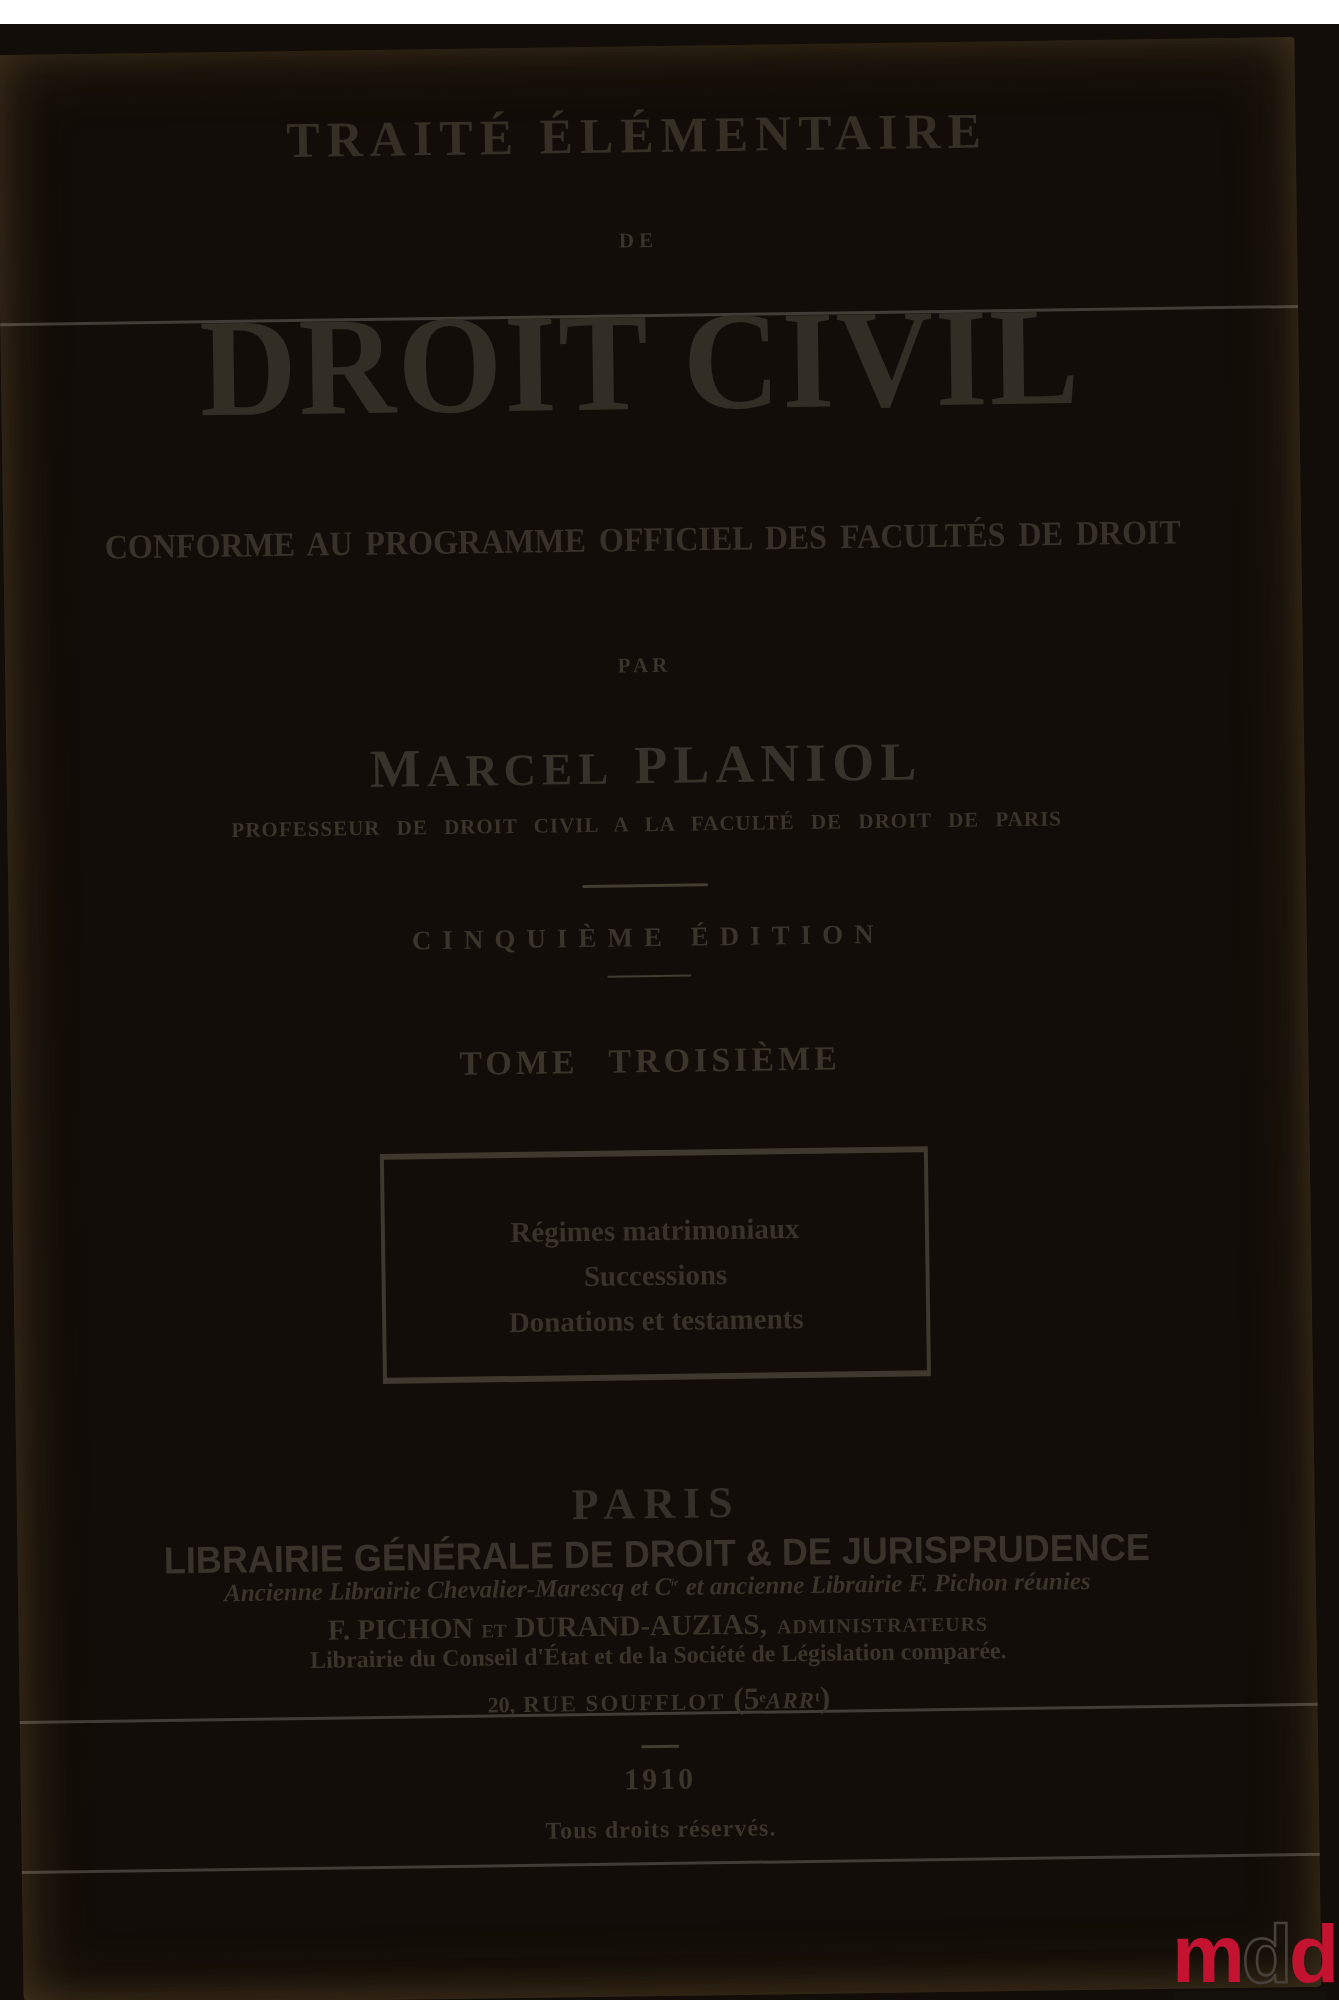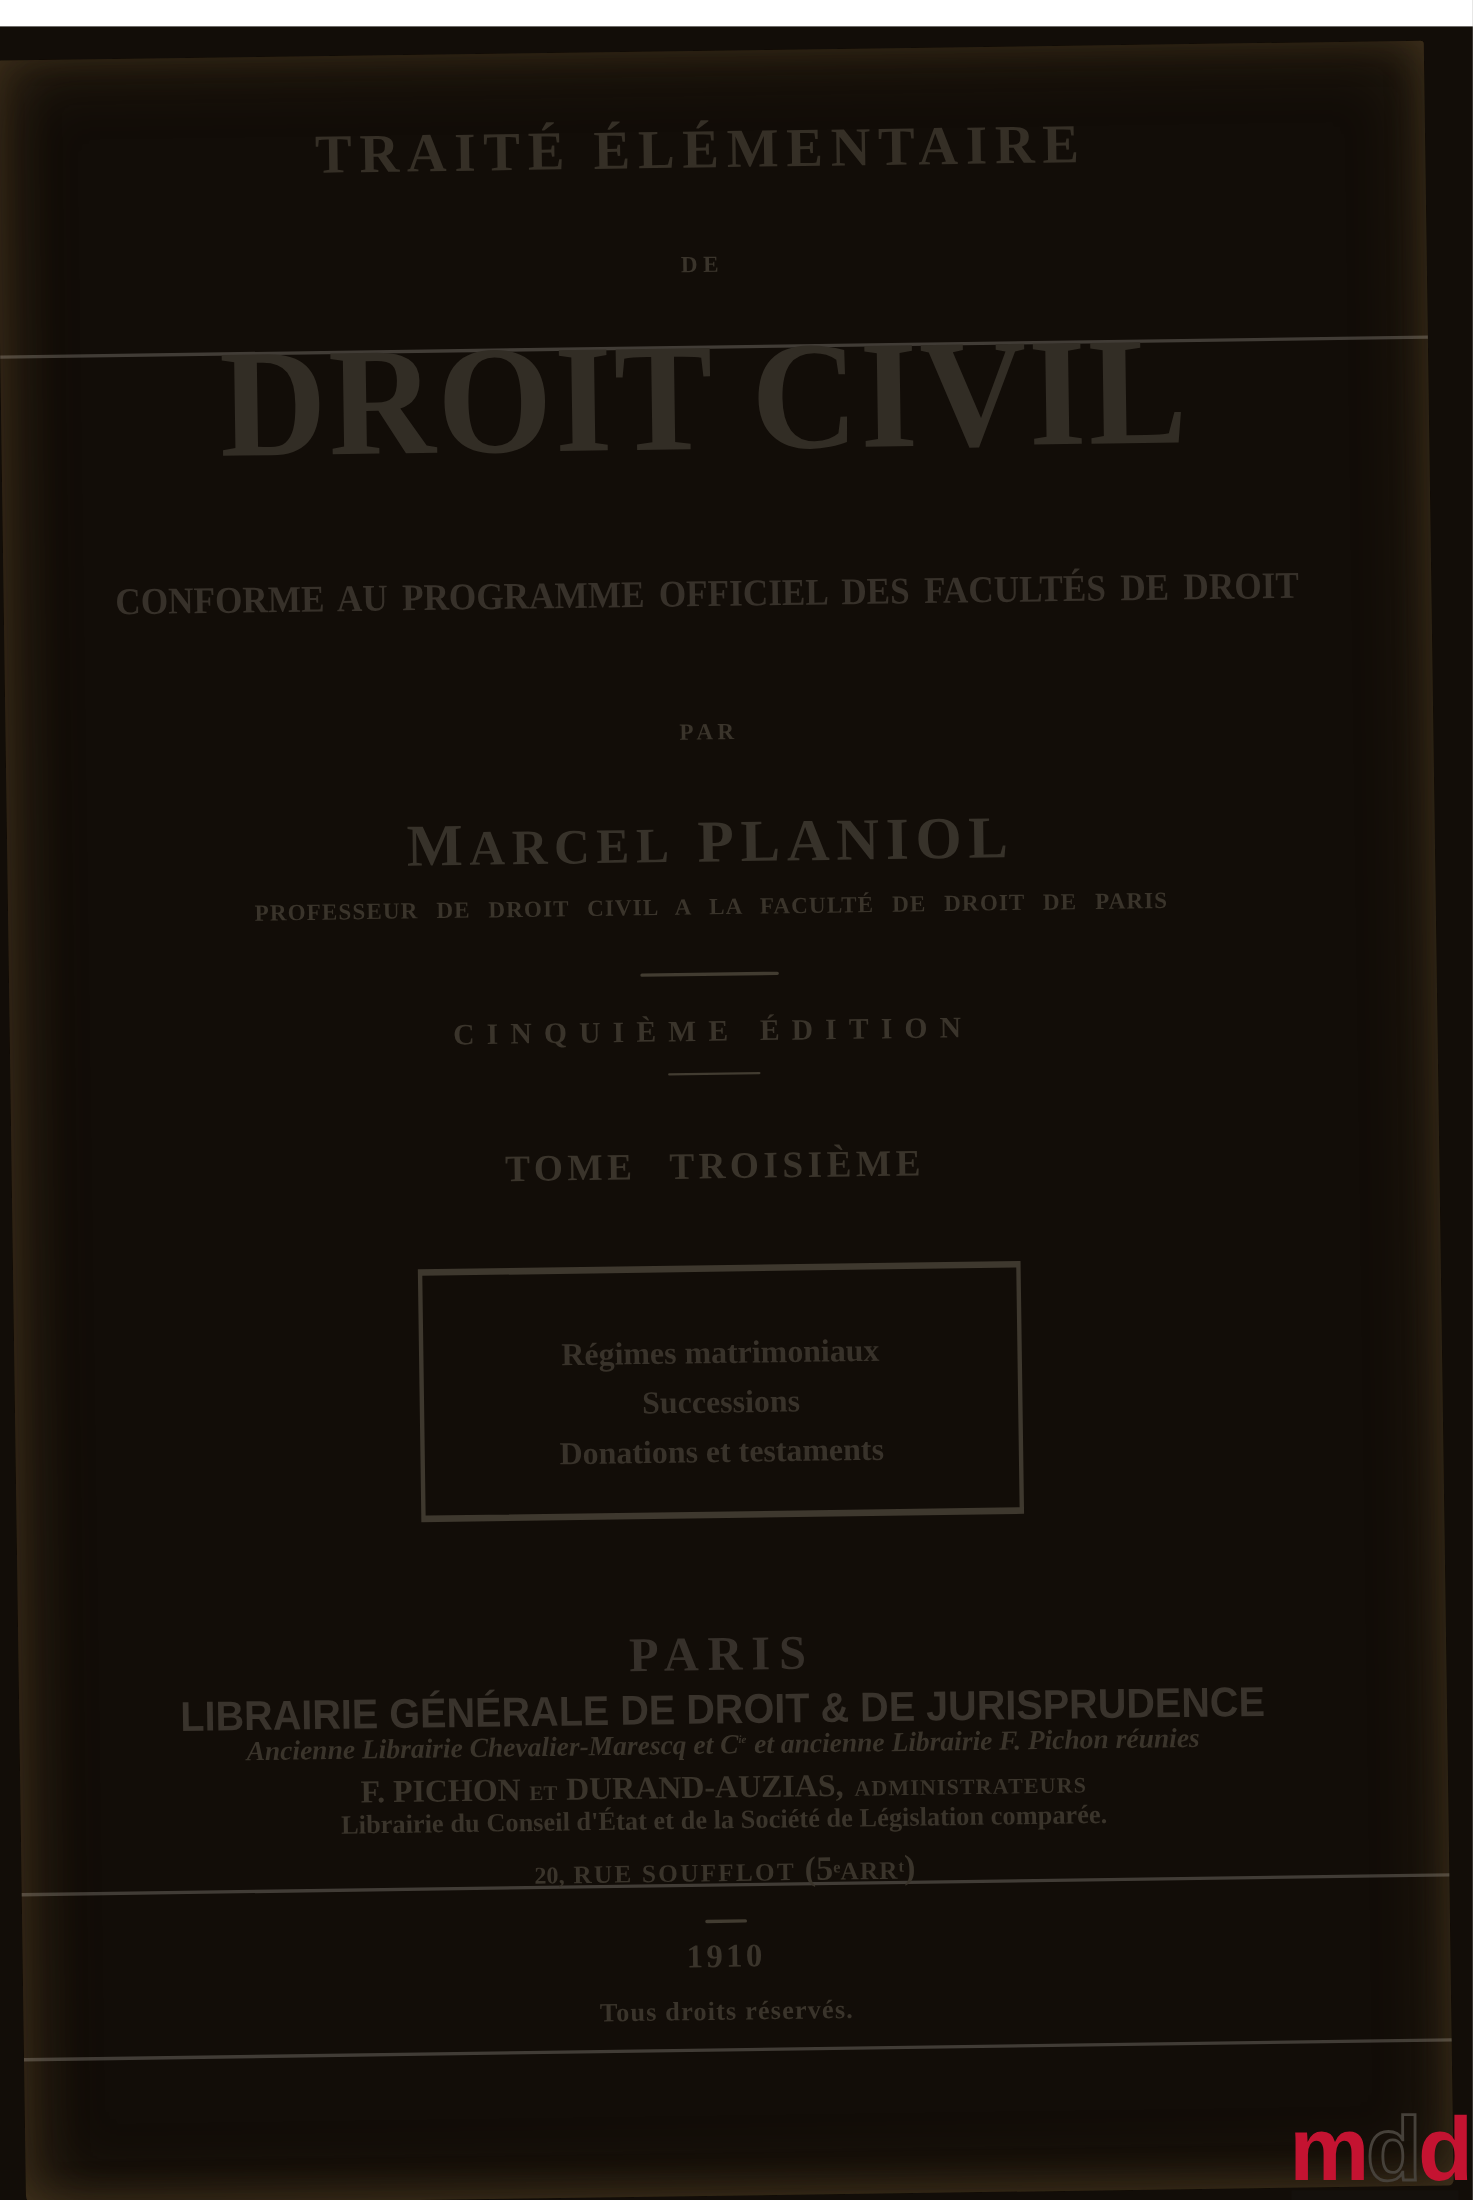--- a/index.html
+++ b/index.html
@@ -54,21 +54,21 @@
   .fp2{margin-left:7px;}
   .l-admins{top:1563px;white-space:nowrap;font-weight:600;}
   .ad-big{font-size:29px;}
   .ad-et{font-size:19px;margin:0 8px;}
   .ad-role{font-size:20px;margin-left:10px;letter-spacing:1px;}
   .l-conseil{top:1596px;font-size:24px;font-weight:600;}
   .l-address{top:1636px;white-space:nowrap;font-weight:600;}
   .adr-num{font-size:22px;}
   .adr-street{font-size:23px;letter-spacing:2px;margin:0 8px;}
   .adr-paren{font-size:31px;}
-  .adr-small{font-size:23px;letter-spacing:1px;}
+  .adr-small{font-size:23px;letter-spacing:1px;font-style:italic;}
   .l-address sup{font-size:15px;}
   .rule3{top:1699px;left:621px;width:38px;height:3px;}
   .l-year{top:1716px;font-size:30px;font-weight:600;letter-spacing:3px;}
   .l-rights{top:1770px;font-size:24px;font-weight:bold;letter-spacing:1px;}
   .logo{position:absolute;left:1172px;top:1882px;z-index:6;}
 </style>
 </head>
 <body>
 
 <div class="scan">

